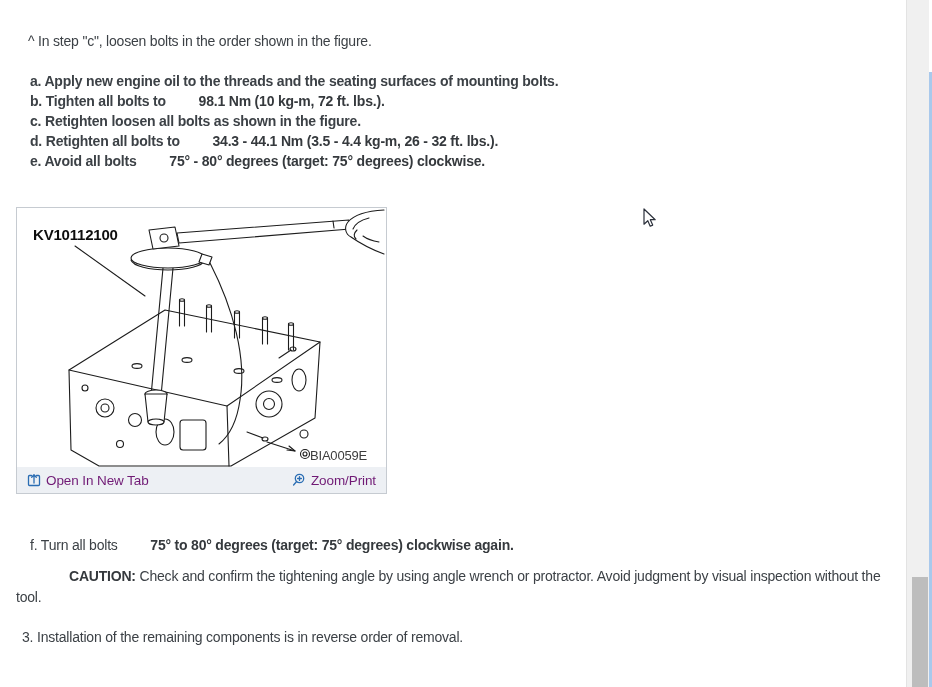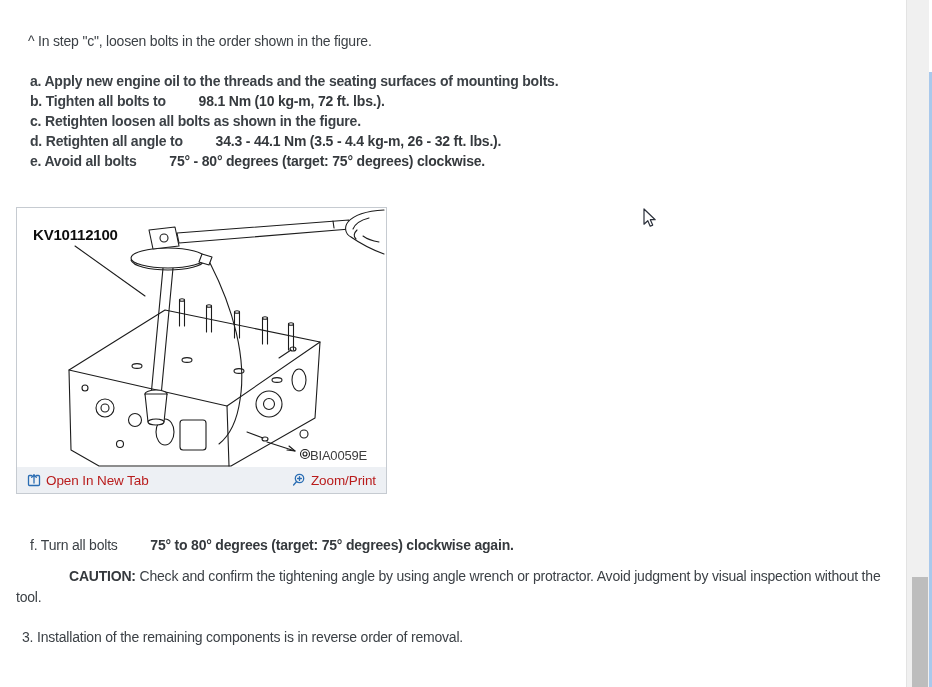--- a/index.html
+++ b/index.html
@@ -15,21 +15,21 @@
   .steps{margin:20px 0 0 30px;line-height:20.5px;font-weight:bold;}
   .step-f{margin:41px 0 0 30px;}
   b{color:#35393d;padding-left:29px;}
   .caution{margin:11px 16px 0 16px;text-indent:24px;line-height:21px;}
   .step-3{margin:19px 0 0 22px;}
 
   
   .figure-panel{margin:36px 0 0 16px;width:371px;border:1px solid #c6cbd1;box-sizing:border-box;background:#fff;}
   .figure-image{position:relative;width:369px;height:259px;background:#fff;overflow:hidden;}
   .figure-footer{height:26px;background:#edf0f4;display:flex;align-items:center;justify-content:space-between;padding:0 10px;box-sizing:border-box;}
-  .link{display:inline-flex;align-items:center;gap:5px;color:#b91c1c;font-size:13.5px;text-decoration:none;cursor:pointer;letter-spacing:-0.1px;}
+  .link{display:inline-flex;align-items:center;gap:5px;color:#701a75;font-size:13.5px;text-decoration:none;cursor:pointer;letter-spacing:-0.1px;}
   .link svg{display:block;}
 
   
   .scrollbar-inner{position:absolute;top:0;right:3px;width:23px;height:687px;background:#f0f0f0;border-left:1px solid #e3e3e3;box-sizing:border-box;}
   .scrollbar-inner .thumb{position:absolute;left:5px;top:577px;width:16px;height:110px;background:#bdbdbd;}
   .scrollbar-outer{position:absolute;top:0;right:0;width:3px;height:687px;background:#fff;}
   .scrollbar-outer .thumb{position:absolute;left:0;top:72px;width:3px;height:615px;background:#a9c9ec;}
 
   .cursor{position:absolute;left:643px;top:208px;pointer-events:none;}
 </style>
@@ -38,21 +38,21 @@
 
 <div class="page">
   <div class="content">
 
     <p class="note"><span>^  In step "c", loosen bolts in the order shown in the figure.</span></p>
 
     <div class="steps">
       <p><span>a. Apply new engine oil to the threads and the seating surfaces of mounting bolts.</span><b></b><span></span></p>
       <p><span>b. Tighten all bolts to </span><b>98.1 Nm (10 kg-m, 72 ft. lbs.)</b><span>.</span></p>
       <p><span>c. Retighten loosen all bolts as shown in the figure.</span><b></b><span></span></p>
-      <p><span>d. Retighten all angle to </span><b>34.3 - 44.1 Nm (3.5 - 4.4 kg-m, 26 - 32 ft. lbs.)</b><span>.</span></p>
+      <p><span>d. Retighten all bolts to </span><b>34.3 - 44.1 Nm (3.5 - 4.4 kg-m, 26 - 32 ft. lbs.)</b><span>.</span></p>
       <p><span>e. Avoid all bolts </span><b>75° - 80° degrees (target: 75° degrees) clockwise.</b><span></span></p>
     </div>
 
     <div class="figure-panel">
       <div class="figure-image">
         <svg width="369" height="259" viewBox="0 0 369 259">
           <g stroke="#1c1c1c" fill="none" stroke-width="1.1" stroke-linecap="round" stroke-linejoin="round">
 
             <path d="M52,162 L148,102 L303,134 L298,210 L214,258 L82,258 L54,242 Z" fill="#fff"></path>
             <path d="M52,162 L210,198 L303,134"></path>

